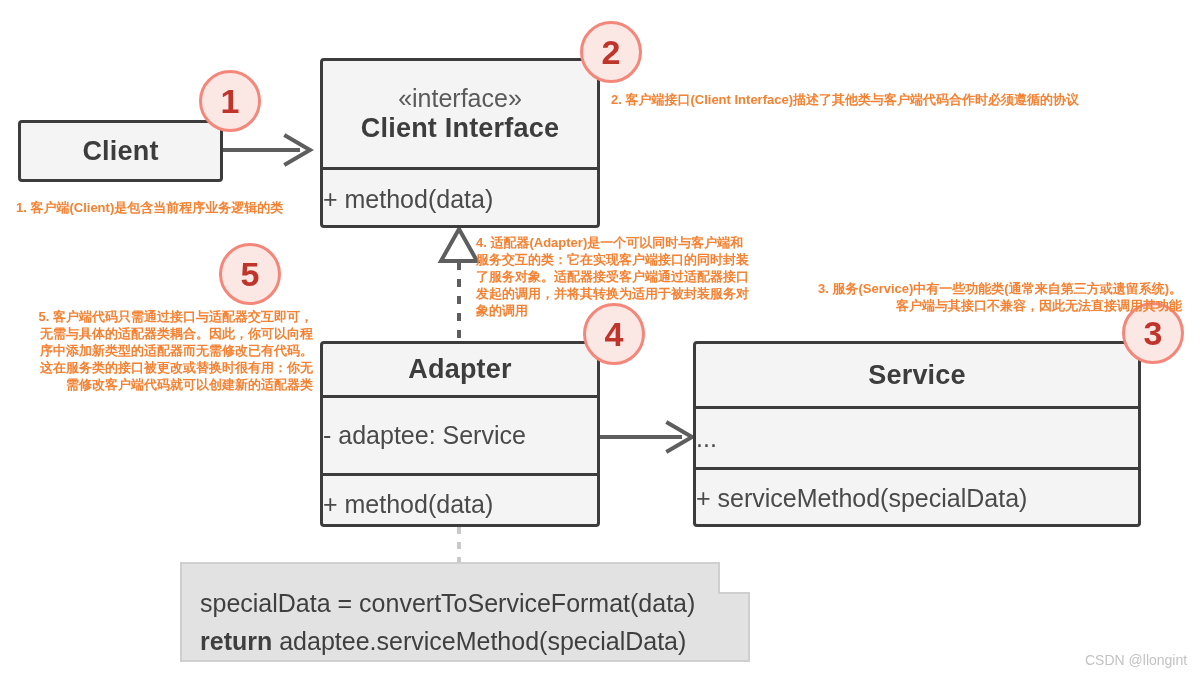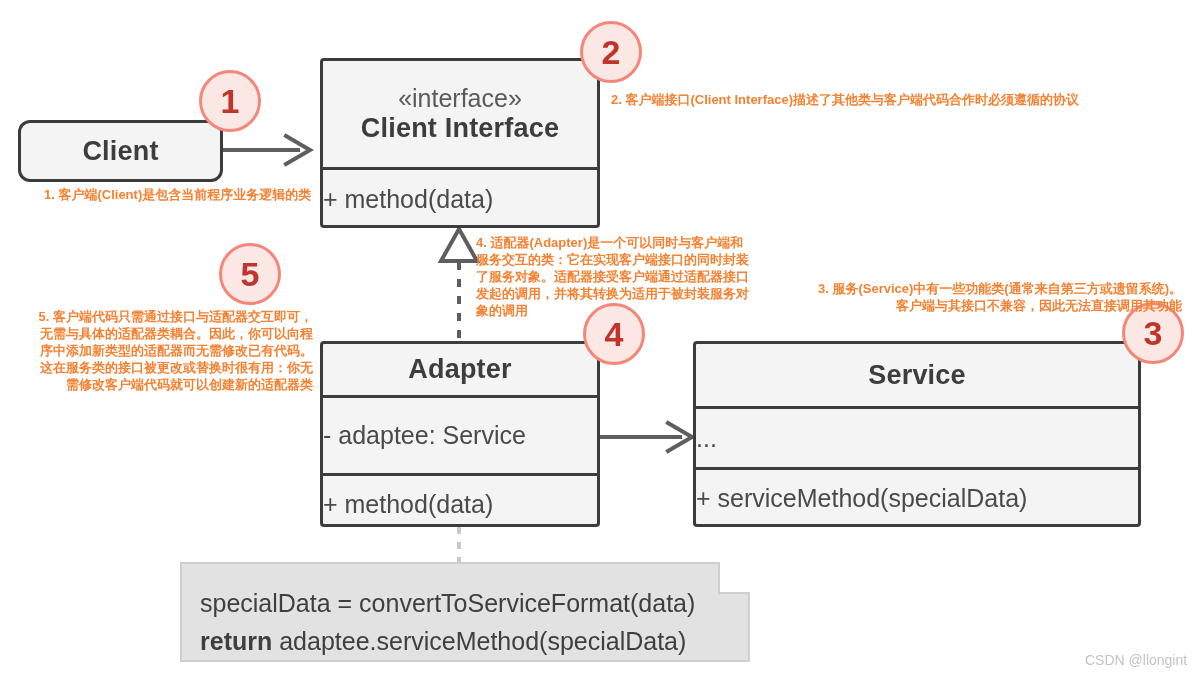--- a/index.html
+++ b/index.html
@@ -20,21 +20,21 @@
 
   
   .uml-box {
     position: absolute;
     box-sizing: border-box;
     border: 3px solid #3c3c3c;
     background: #f4f4f4;
     border-radius: 4px;
   }
   .uml-box.rounded {
-    border-radius: 12px;
+    border-radius: 4px;
   }
   .uml-row {
     box-sizing: border-box;
     display: flex;
     align-items: center;
     color: #444444;
   }
   .uml-row + .uml-row {
     border-top: 3px solid #3c3c3c;
   }
@@ -180,21 +180,21 @@
   <div class="badge" style="left:199px; top:70px;">1</div>
 
   <div class="badge" style="left:580px; top:21px;">2</div>
 
   <div class="badge" style="left:1122px; top:302px;">3</div>
 
   <div class="badge" style="left:583px; top:303px;">4</div>
 
   <div class="badge" style="left:219px; top:243px;">5</div>
 
-  <div class="note-text" style="left:16px; top:186px; width:320px;margin-left:28px;">1. 客户端(Client)是包含当前程序业务逻辑的类</div>
+  <div class="note-text" style="left:16px; top:199px; width:320px;">1. 客户端(Client)是包含当前程序业务逻辑的类</div>
 
   <div class="note-text" style="left:611px; top:91px; width:580px;">2. 客户端接口(Client Interface)描述了其他类与客户端代码合作时必须遵循的协议</div>
 
   <div class="note-text align-right" style="left:762px; top:280px; width:420px;text-align:right;">3. 服务(Service)中有一些功能类(通常来自第三方或遗留系统)。
 客户端与其接口不兼容，因此无法直接调用其功能</div>
 
   <div class="note-text" style="left:476px; top:234px; width:300px;">4. 适配器(Adapter)是一个可以同时与客户端和
 服务交互的类：它在实现客户端接口的同时封装
 了服务对象。适配器接受客户端通过适配器接口
 发起的调用，并将其转换为适用于被封装服务对

